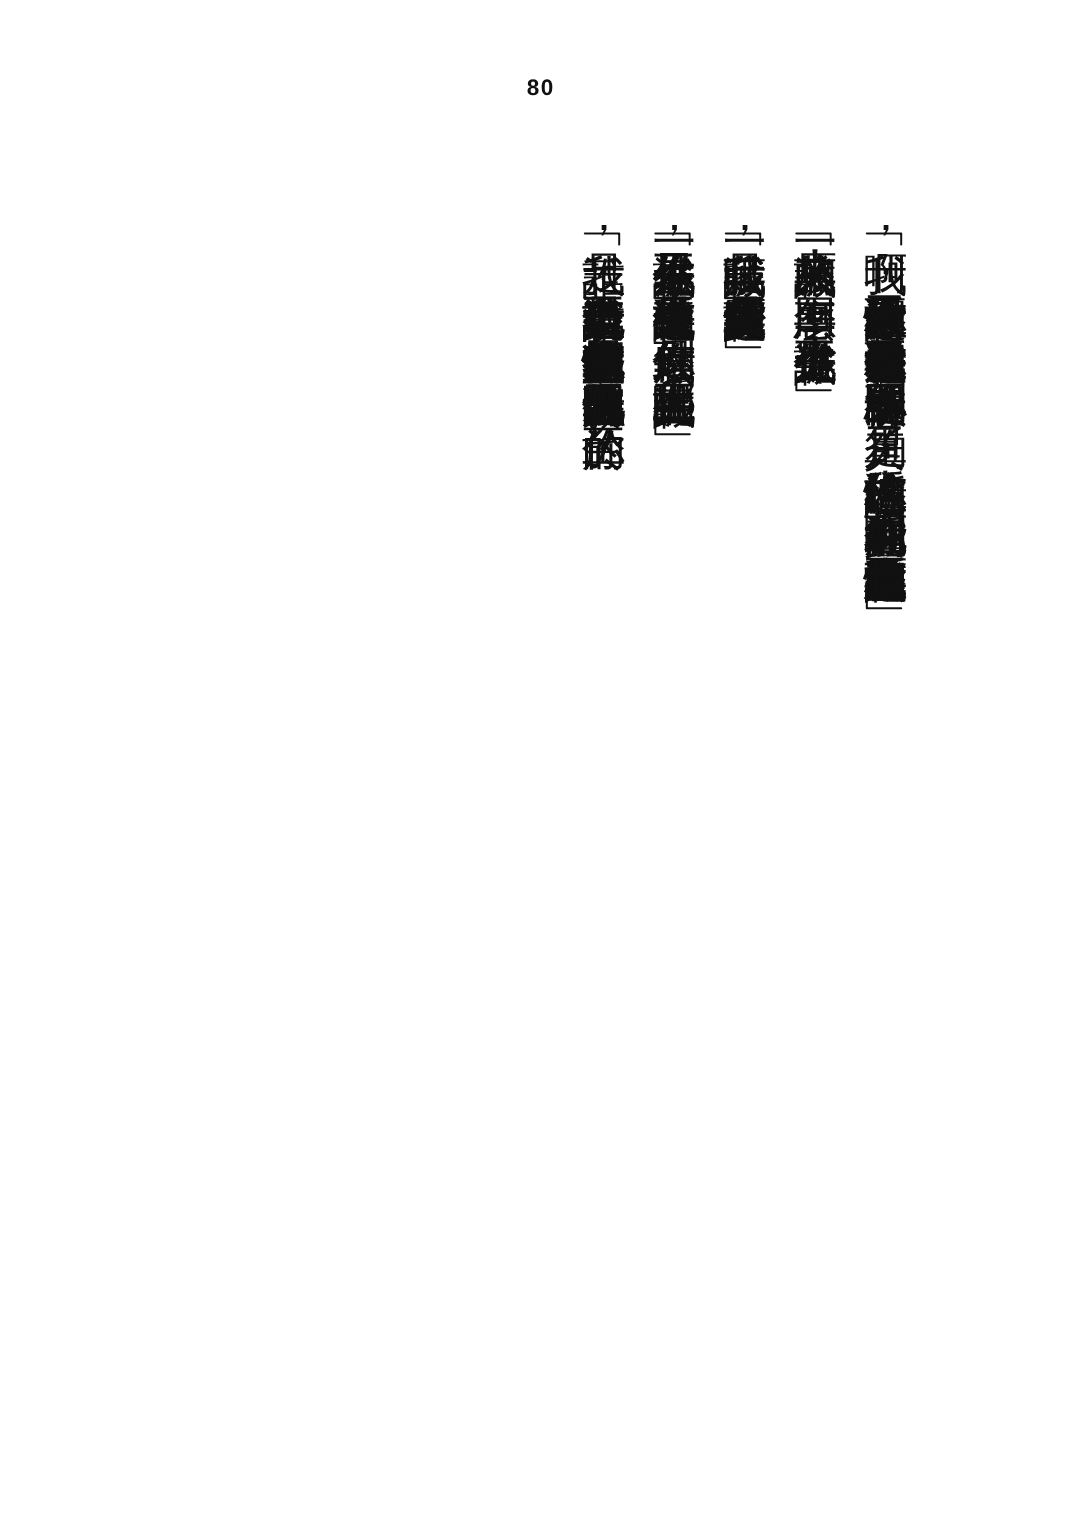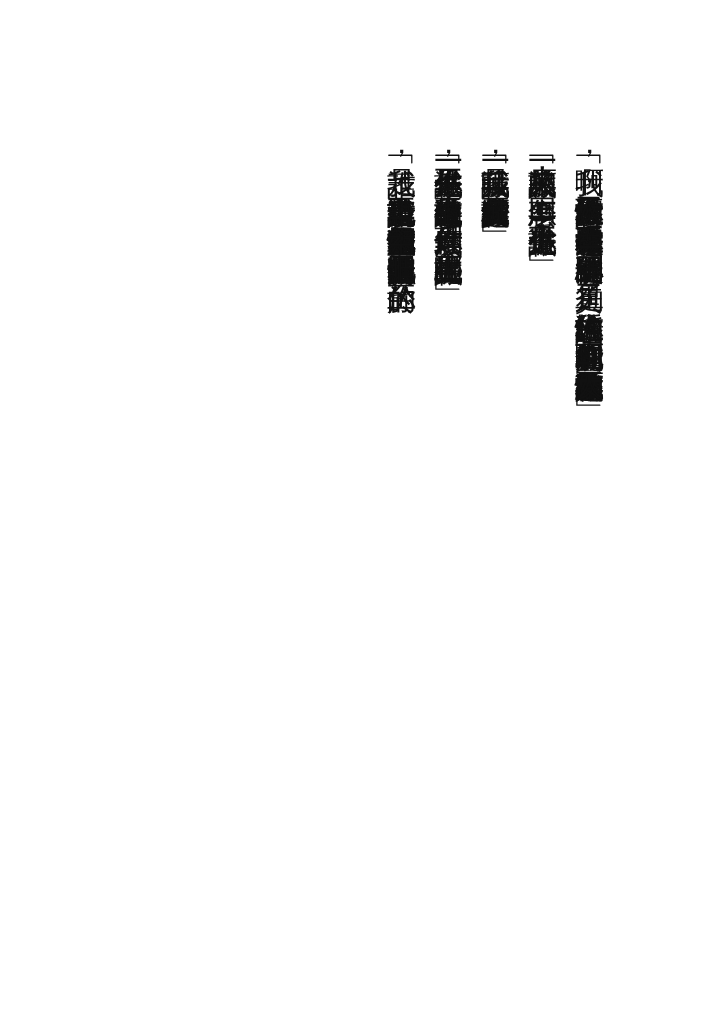--- a/index.html
+++ b/index.html
@@ -46,20 +46,21 @@
     margin: 0;
     padding: 0;
     text-indent: 2em;
     text-align: left;
   }
 </style>
 </head>
 <body>
 
 <div class="page">
+  <div class="page-number">80</div>
 
   <div class="text-block">
     <p>「我啊，最討厭你這種聖母性格的女人了，每天要在學校和你這種聖母女相處，還得裝的一副開心的樣子，真是夠了。話說你這種性格的人，真虧你能活到現在啊，真不知道原來的兵藤一誠怎麼會喜歡這種性格的女人。」</p>
     <p>「原來的兵藤一誠！怎麼回事，你難道不是一誠先生！」</p>
     <p>「我是兵藤一誠哦，至少這個身體是貨真價實的兵藤一誠。」</p>
     <p>「你果然不是一誠先生，一誠先生是不會做這種事的！你到底是什麼人，真正的一誠先生在哪里！」</p>
     <p>「我是誰，老實說我也說不清自己是誰，你就把我當成一個對你們吉蒙里抱有怨恨的靈魂為主，同時又融合其他靈魂的新生個體吧，至於你的</p>
   </div>
 </div>
 

